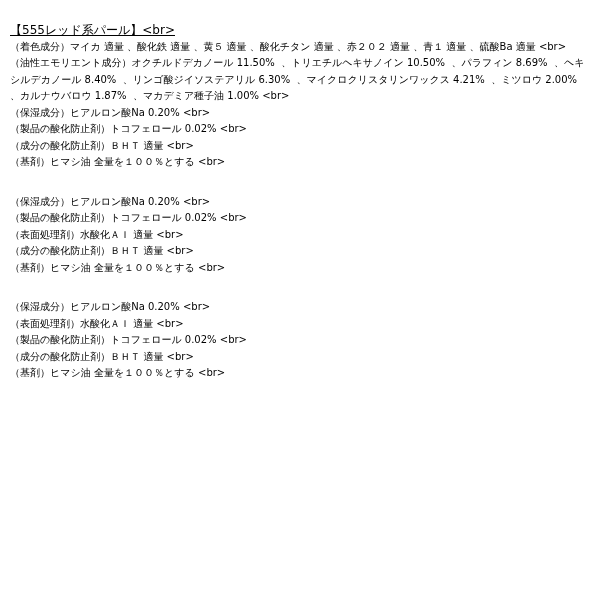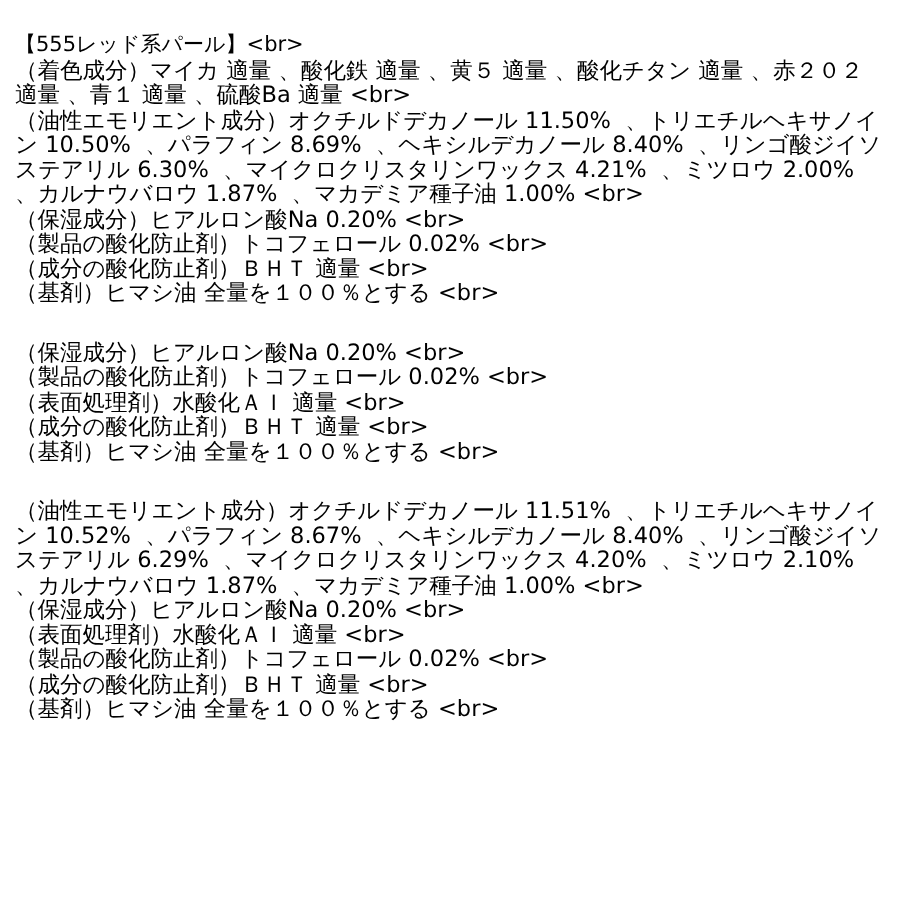--- a/index.html
+++ b/index.html
@@ -17,30 +17,31 @@
     width: 600px;
     height: 600px;
     box-sizing: border-box;
     padding: 22px 8px 8px 10px;
     background: #ffffff;
   }
   .block {
     margin: 0 0 14px 0;
   }
   .line {
-    font-size: 15px;
+    font-size: 10px;
     line-height: 16.5px;
     color: #000000;
     white-space: pre-wrap;
     word-break: break-all;
     letter-spacing: 0px;
     font-family: "DejaVu Sans", "Liberation Sans", sans-serif;
   }
   .line.head {
-    font-size: 14px;
+    font-size: 12px;
+    text-decoration: underline;
   }
   .spacer {
     height: 9px;
   }
 </style>
 </head>
 <body>
 
 <div id="page">
 
@@ -60,21 +61,20 @@
     <div class="line">（保湿成分）ヒアルロン酸Na 0.20% &lt;br&gt;</div>
     <div class="line">（製品の酸化防止剤）トコフェロール 0.02% &lt;br&gt;</div>
     <div class="line">（表面処理剤）水酸化ＡＩ 適量 &lt;br&gt;</div>
     <div class="line">（成分の酸化防止剤）ＢＨＴ 適量 &lt;br&gt;</div>
     <div class="line">（基剤）ヒマシ油 全量を１００％とする &lt;br&gt;</div>
   </div>
 
   <div class="spacer"></div>
 
   <div class="block">
-    <div class="line">（油性エモリエント成分）オクチルドデカノール 11.51%  、トリエチルヘキサノイン 10.52%  、パラフィン 8.67%  、ヘキシルデカノール 8.40%  、リンゴ酸ジイソステアリル 6.29%  、マイクロクリスタリンワックス 4.20%  、ミツロウ 2.10%  、カルナウバロウ 1.87%  、マカデミア種子油 1.00% &lt;br&gt;</div>
     <div class="line">（保湿成分）ヒアルロン酸Na 0.20% &lt;br&gt;</div>
     <div class="line">（表面処理剤）水酸化ＡＩ 適量 &lt;br&gt;</div>
     <div class="line">（製品の酸化防止剤）トコフェロール 0.02% &lt;br&gt;</div>
     <div class="line">（成分の酸化防止剤）ＢＨＴ 適量 &lt;br&gt;</div>
     <div class="line">（基剤）ヒマシ油 全量を１００％とする &lt;br&gt;</div>
   </div>
 
 </div>
 
 </body></html>

